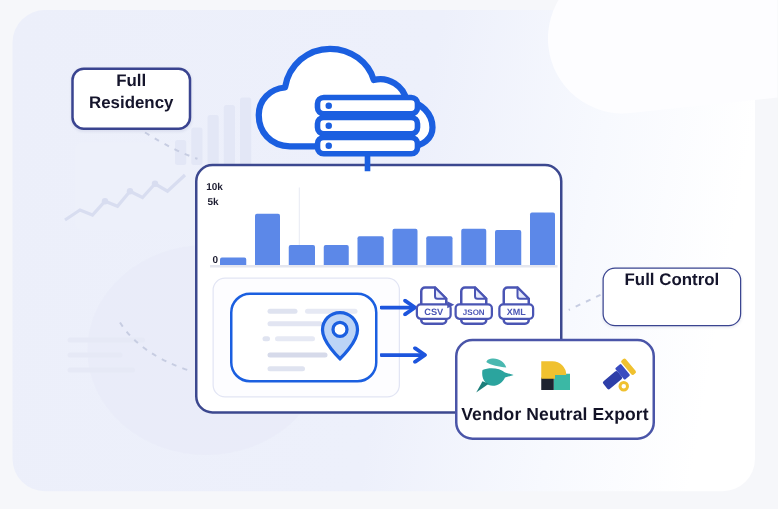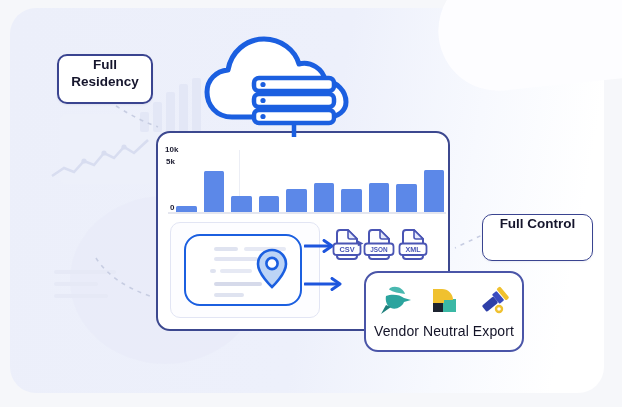--- a/index.html
+++ b/index.html
@@ -37,21 +37,21 @@
   .ph{position:absolute;height:3.5px;border-radius:2px;background:#dfe3f0;}
   .pin-wrap{position:absolute;left:256px;top:248px;width:32px;height:42px;}
 
   .arrow{position:absolute;}
   .file-icon{position:absolute;width:34px;height:34px;overflow:visible;}
   .chevron{position:absolute;left:358px;top:237px;color:var(--file);font-size:10px;font-weight:700;}
 
   .vendor-box{position:absolute;left:364px;top:271px;width:160px;height:81px;background:#fff;
     border:2px solid #4a55a8;border-radius:14px;display:flex;flex-direction:column;align-items:center;padding-top:11px;}
   .logo-row{display:flex;align-items:center;gap:21px;height:32px;}
-  .vendor-label{margin-top:7px;font-size:14px;font-weight:400;color:#131327;letter-spacing:.1px;text-align:right;}
+  .vendor-label{margin-top:7px;font-size:14px;font-weight:700;color:#131327;letter-spacing:.1px;text-align:right;}
 
   .shield-wrap{position:absolute;left:348px;top:82px;width:50px;height:60px;}
   .cloud-wrap{position:absolute;left:202px;top:30px;width:150px;height:108px;}
   svg{display:block}
   .decor-svg{position:absolute;pointer-events:none;}
 </style>
 </head>
 <body>
 
 <div class="stage">

